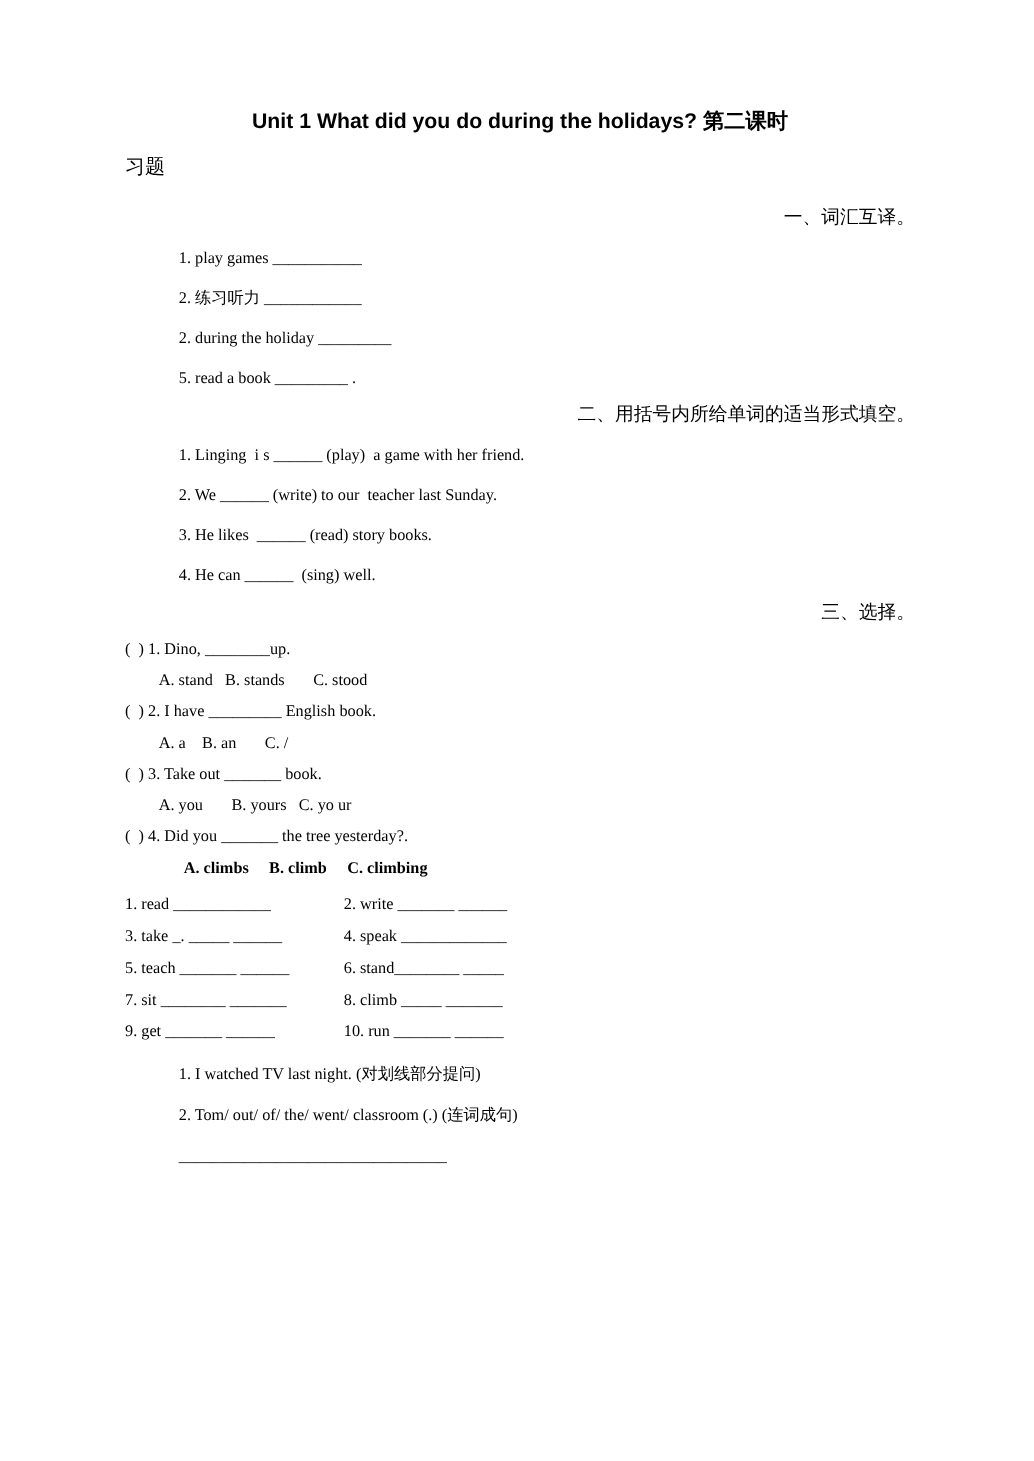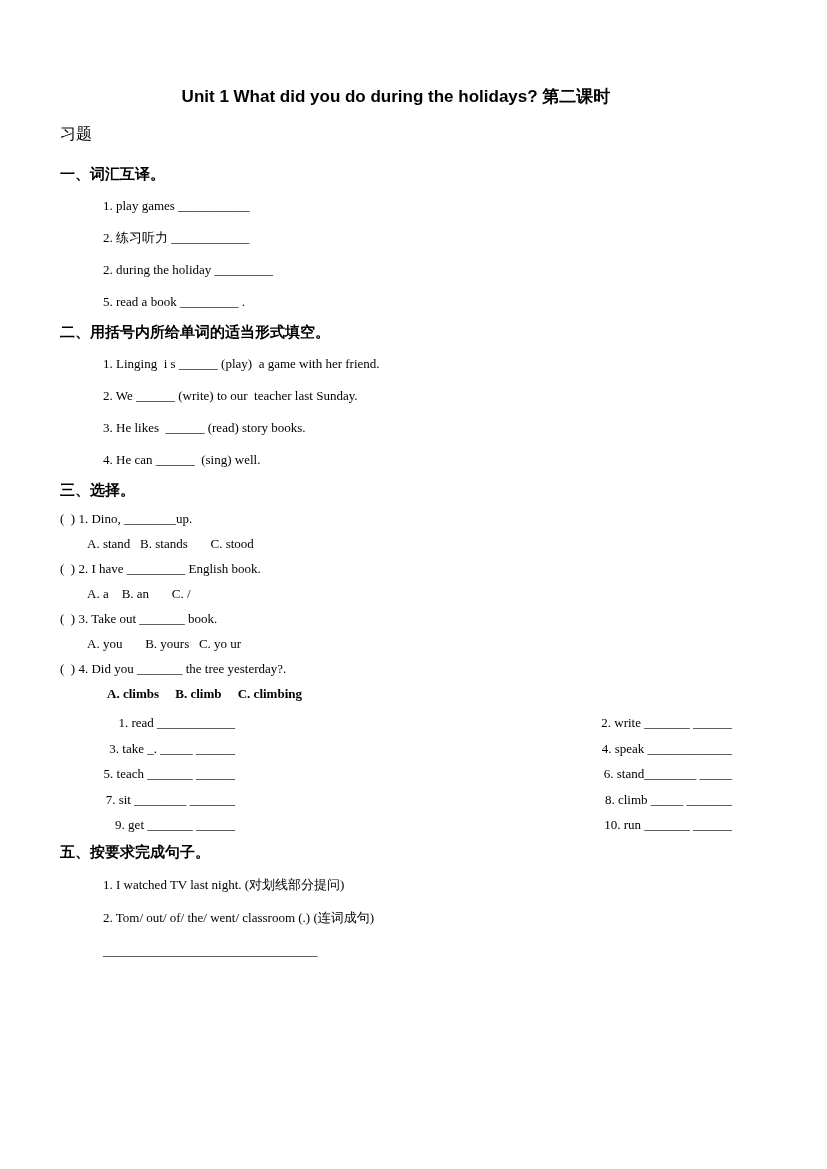--- a/index.html
+++ b/index.html
@@ -3,21 +3,21 @@
 <meta charset="utf-8">
 <style>
   html, body { margin: 0; padding: 0; background: #ffffff; }
   .page {
     width: 827px;
     height: 1169px;
     margin: 0 auto;
     background: #ffffff;
     color: #000000;
     box-sizing: border-box;
-    padding: 86px 95px 40px 60px;
+    padding: 86px 95px 40px 100px;
     font-family: "Liberation Serif", serif;
     font-size: 13px;
     position: relative;
     overflow: hidden;
   }
   .doc-title {
     text-align: center;
     font-family: "Liberation Sans", sans-serif;
     font-weight: bold;
     font-size: 17px;
@@ -27,46 +27,46 @@
   }
   .doc-subtitle {
     text-align: left;
     font-size: 16px;
     line-height: 20px;
     margin: 0 0 20px 0;
     white-space: pre-wrap;
   }
   .sec-heading {
     font-family: "Liberation Sans", sans-serif;
-    font-weight: bold;
+    font-weight: normal;
     font-size: 15px;
     line-height: 20px;
     margin: 0 0 6px 0;
     white-space: pre-wrap;
+    text-align: right;
   }
   .line {
     line-height: 32px;
     white-space: pre-wrap;
     margin-left: 43px;
   }
   .line-tight {
     line-height: 25px;
     white-space: pre-wrap;
   }
   .options { padding-left: 27px; }
   .options-deep { padding-left: 47px; font-weight: bold; }
   .section { margin-bottom: 4px; }
   .two-col {
     display: grid;
     grid-template-columns: 175px 1fr;
   }
   .two-col > div {
     line-height: 25.5px;
     white-space: pre-wrap;
-    text-align: right;
   }
   .sec5 .line { line-height: 33px; }
 </style>
 </head>
 <body>
 
 <div class="page">
 
   <div class="doc-title">Unit 1 What did you do during the holidays? 第二课时</div>
   <div class="doc-subtitle">习题</div>
@@ -108,19 +108,18 @@
       <div>5. teach _______ ______</div>
       <div>6. stand________ _____</div>
       <div>7. sit ________ _______</div>
       <div>8. climb _____ _______</div>
       <div>9. get _______ ______</div>
       <div>10. run _______ ______</div>
     </div>
   </div>
 
   <div class="section sec5">
-    <div class="sec-heading">五、按要求完成句子。</div>
     <div class="line">1. I watched TV last night. (对划线部分提问)</div>
     <div class="line">2. Tom/ out/ of/ the/ went/ classroom (.) (连词成句)</div>
     <div class="line">_________________________________</div>
   </div>
 
 </div>
 
 </body></html>

